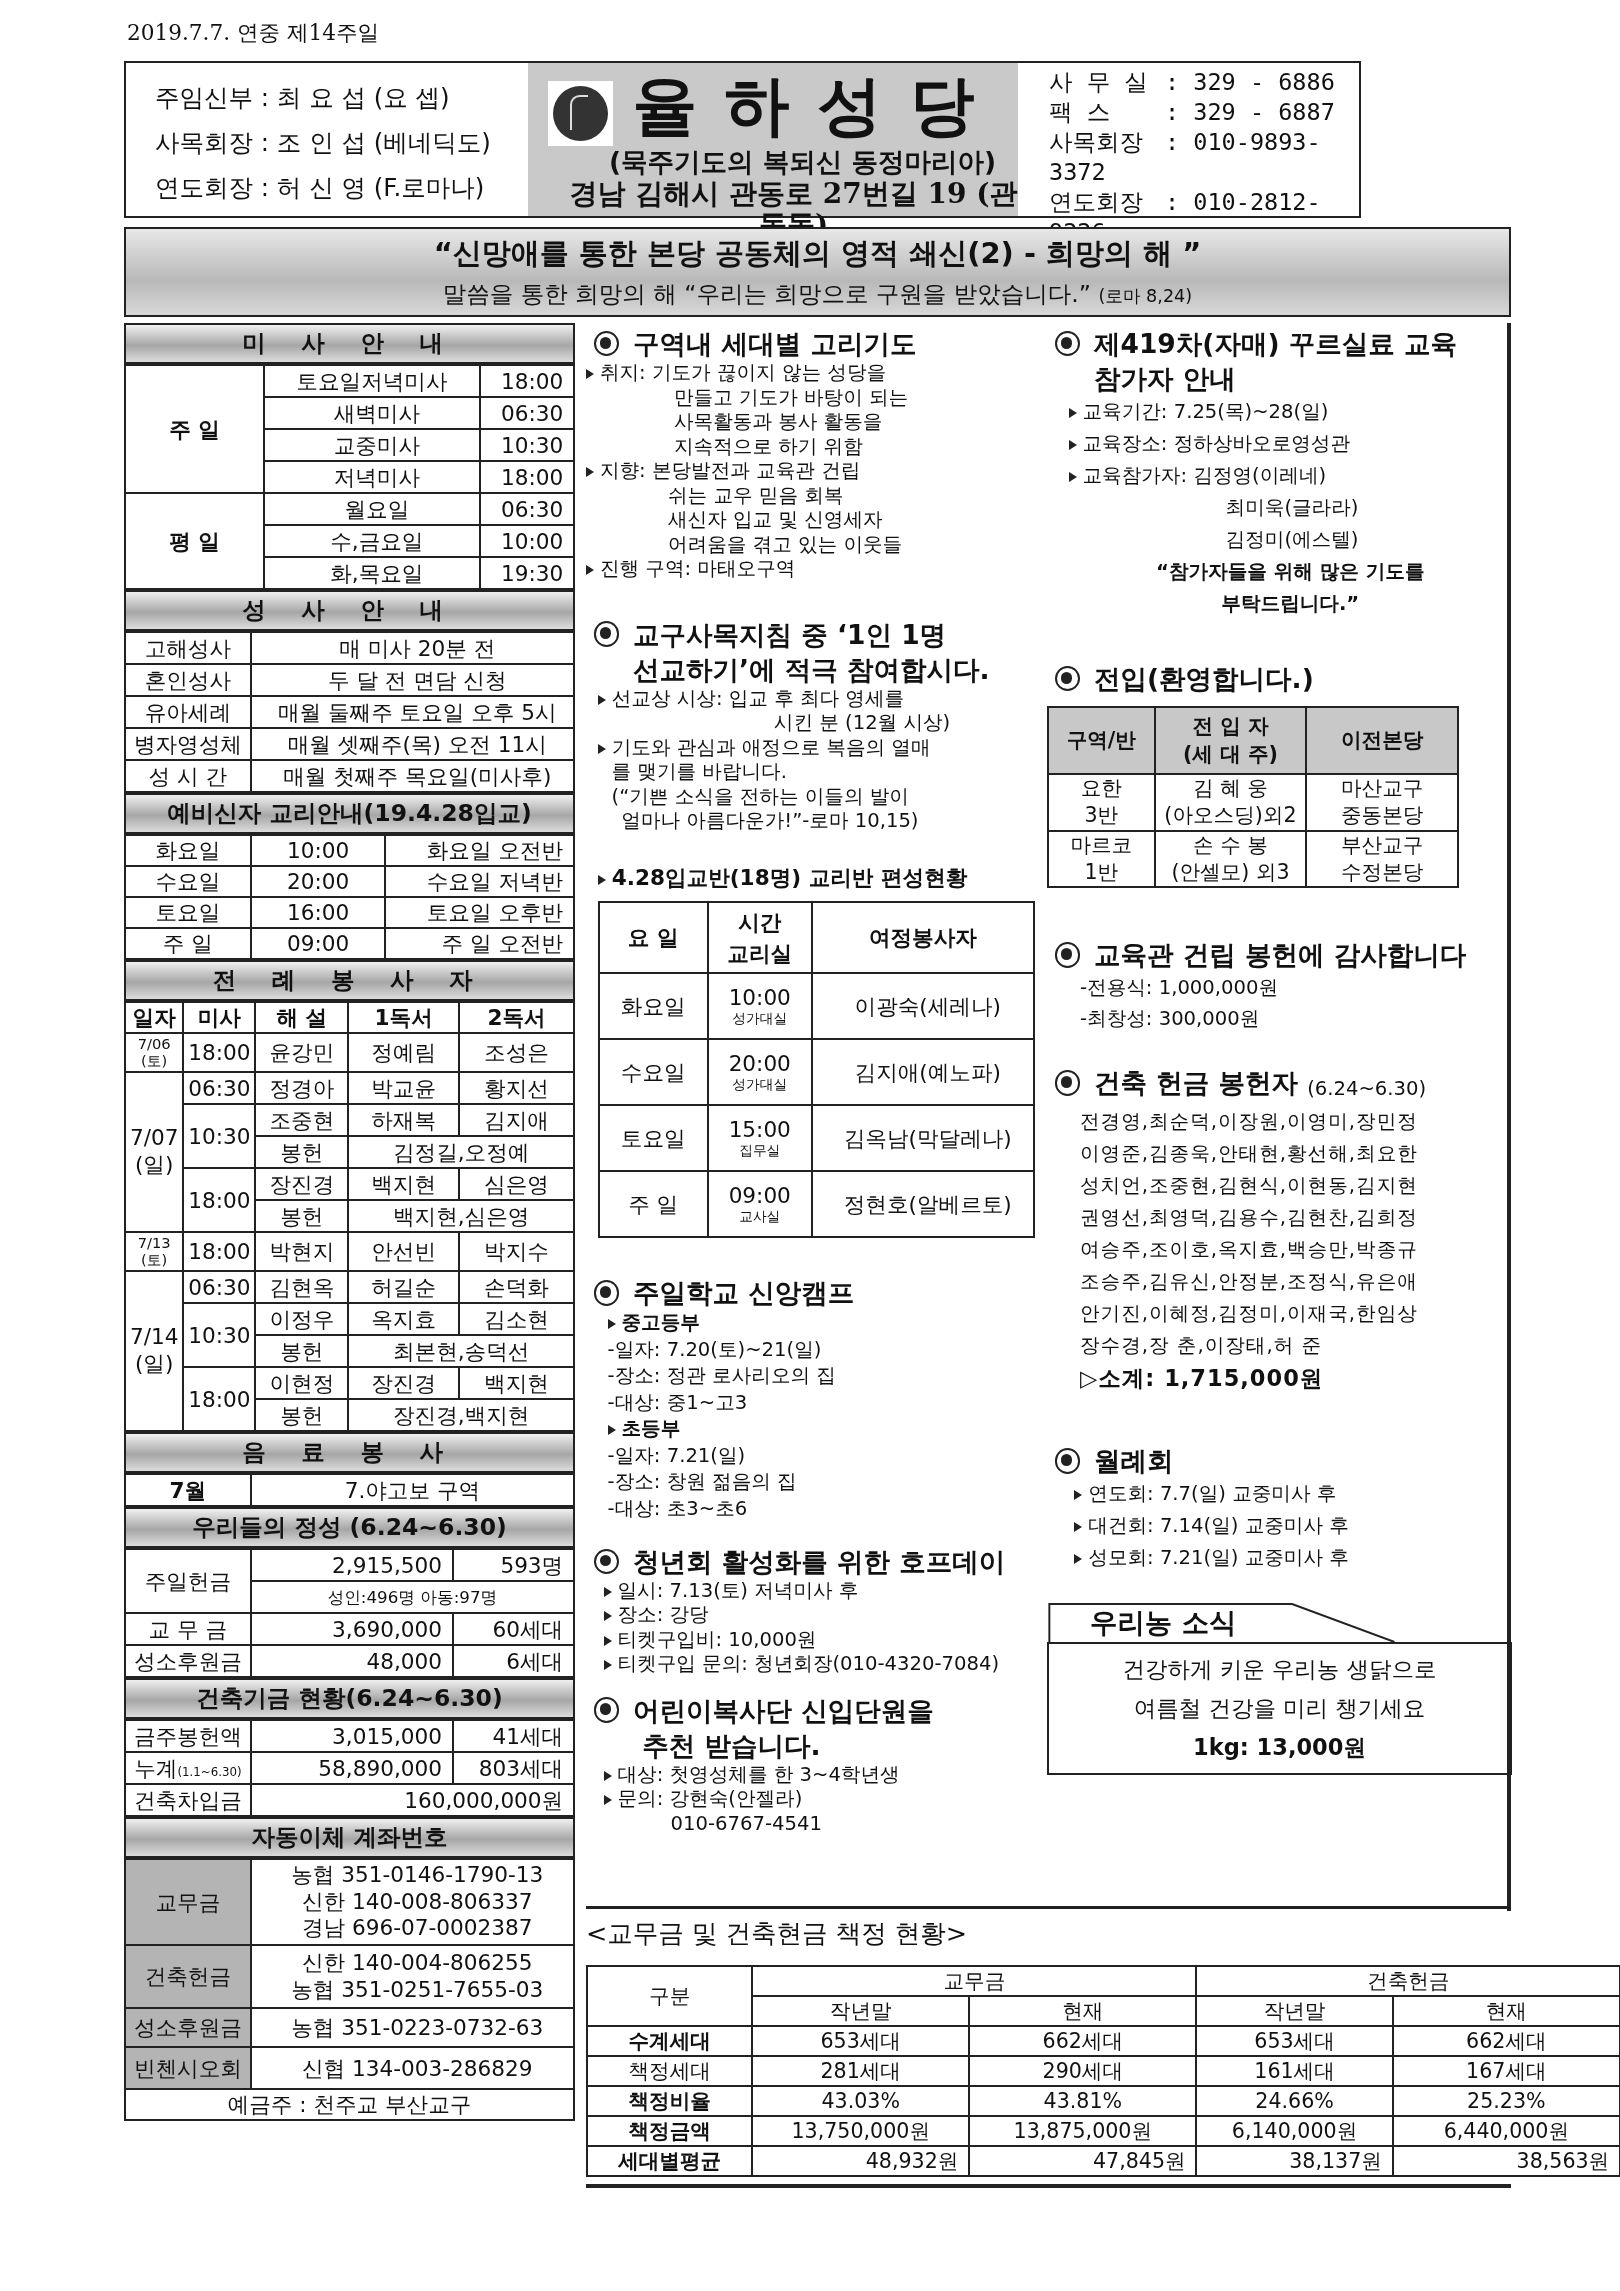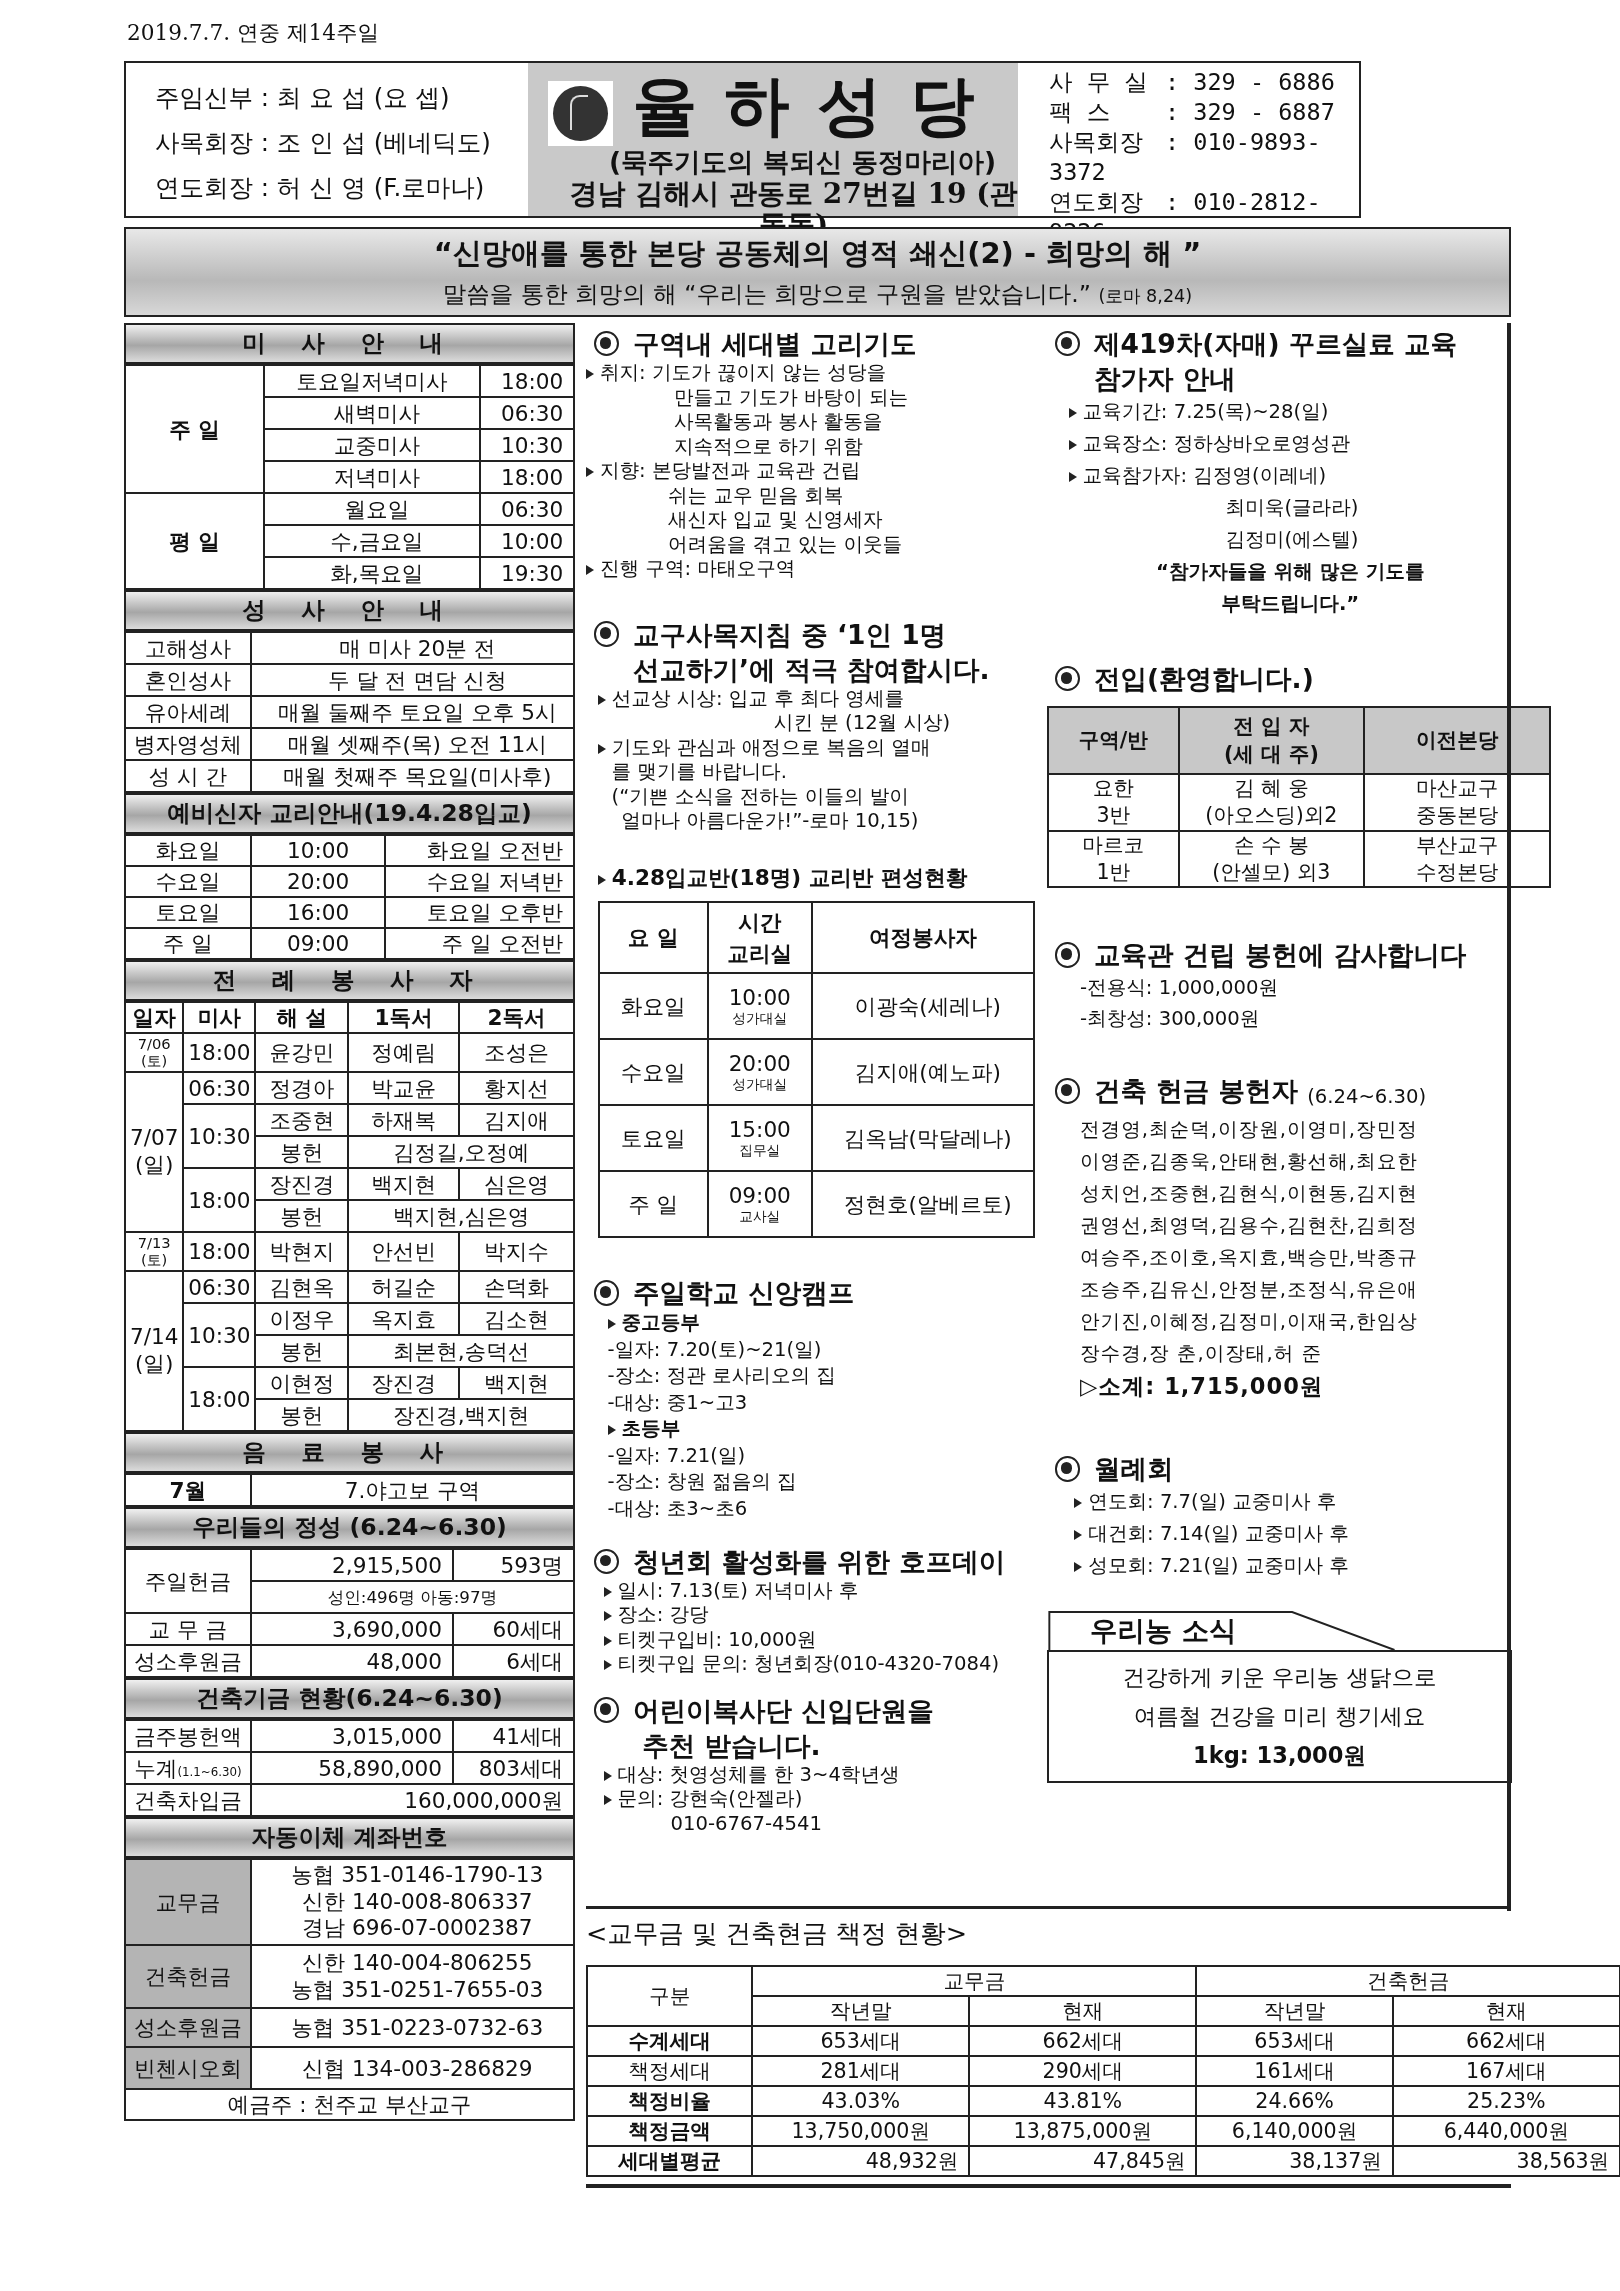--- a/index.html
+++ b/index.html
@@ -514,21 +514,21 @@
     <div style="padding-left:157px">최미욱(글라라)</div>
     <div style="padding-left:157px">김정미(에스텔)</div>
     <div style="text-align:center;font-weight:bold">“참가자들을 위해 많은 기도를</div>
     <div style="text-align:center;font-weight:bold">부탁드립니다.”</div>
   </div>
 
   <div class="h2" style="margin-top:41px">
       <span class="bullseye"></span>
       <span>전입(환영합니다.)</span>
     </div>
-  <table class="wt" style="margin-top:9.8px;width:504px">
+  <table class="wt" style="margin-top:9.8px;width:412px">
     <colgroup>
         <col style="width:26%">
         <col style="width:37%">
         <col style="width:37%">
       </colgroup>
     <tbody>
         <tr style="height:67px">
           <th>구역/반</th>
           <th>
             <div>전 입 자</div>
@@ -569,21 +569,21 @@
 
   <div class="h2" style="margin-top:49px">
       <span class="bullseye"></span>
       <span>교육관 건립 봉헌에 감사합니다</span>
     </div>
   <div class="p" style="padding-left:33px;line-height:31px">
     <div>-전용식: 1,000,000원</div>
     <div>-최창성: 300,000원</div>
   </div>
 
-  <div class="h2" style="margin-top:39px"><span class="bullseye"></span><span>건축 헌금 봉헌자</span>&nbsp;<span style="font-size:19.6px;font-weight:normal;margin-top:5.9px">(6.24~6.30)</span></div>
+  <div class="h2" style="margin-top:31px"><span class="bullseye"></span><span>건축 헌금 봉헌자</span>&nbsp;<span style="font-size:19.6px;font-weight:normal;margin-top:5.9px">(6.24~6.30)</span></div>
   <div class="donors">
     <div>전경영,최순덕,이장원,이영미,장민정</div>
     <div>이영준,김종욱,안태현,황선해,최요한</div>
     <div>성치언,조중현,김현식,이현동,김지현</div>
     <div>권영선,최영덕,김용수,김현찬,김희정</div>
     <div>여승주,조이호,옥지효,백승만,박종규</div>
     <div>조승주,김유신,안정분,조정식,유은애</div>
     <div>안기진,이혜정,김정미,이재국,한임상</div>
     <div>장수경,장  춘,이장태,허  준</div>
     <div style="font-size:22.5px;font-weight:bold">▷소계: 1,715,000원</div>

